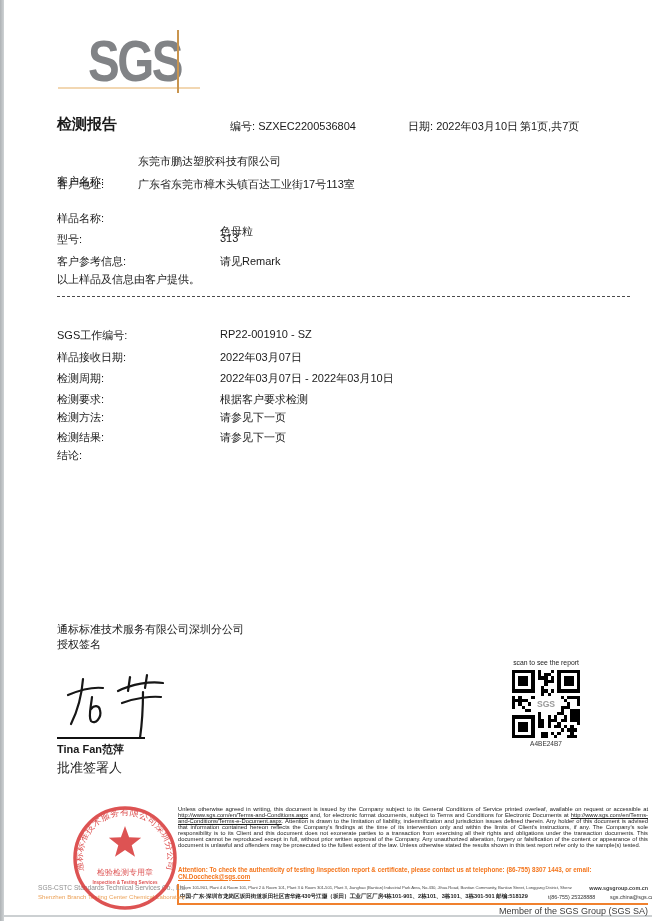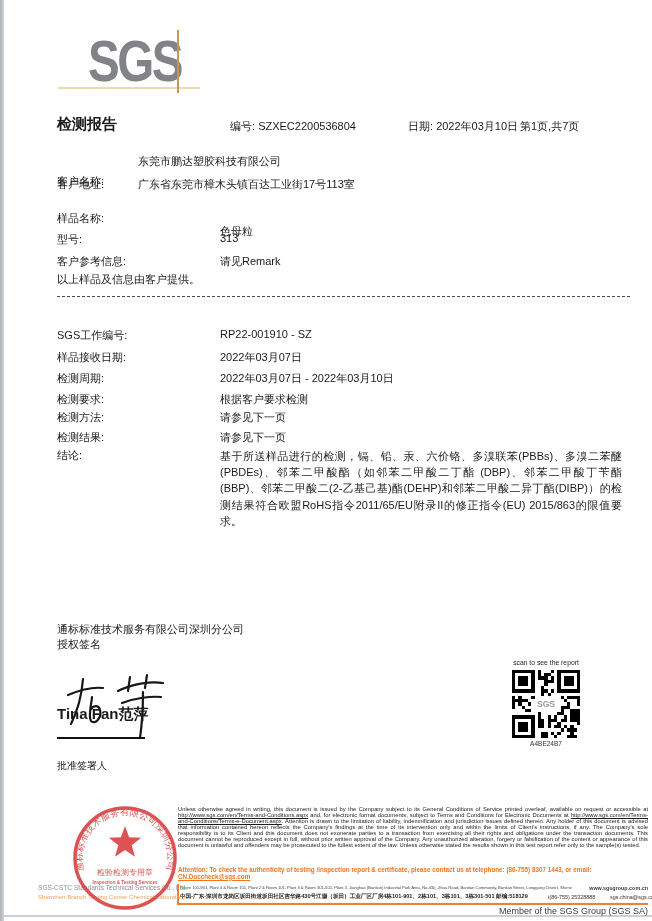--- a/index.html
+++ b/index.html
@@ -20,22 +20,22 @@
   
   .lbl{position:absolute;left:57px;font-size:11px;white-space:nowrap;}
   .val{position:absolute;font-size:11px;white-space:nowrap;}
   .val.c{left:138px;} .val.s{left:220px;}
   .note{left:57px;font-size:11px;}
   .dashline{left:57px;top:296px;width:573px;height:0;border-top:1px dashed #4a4a4a;}
   .conclusion{left:220px;top:448px;width:402px;font-size:11px;line-height:16.2px;text-align:justify;}
   
   .signer{font-size:11px;line-height:14px;}
   .sig-line{left:57px;top:737px;width:88px;height:2px;background:#111;}
-  .sig-name{left:57px;top:705px;font-size:15px;font-weight:700;}
-  .sig-role{left:57px;top:759px;font-size:10px;}
+  .sig-name{left:57px;top:742px;font-size:11px;font-weight:700;}
+  .sig-role{left:57px;top:759px;font-size:13px;}
   
   .qr-caption{left:496px;top:659px;width:100px;text-align:center;font-size:6.8px;color:#222;}
   .qr-box{left:512px;top:670px;}
   .qr-label{left:496px;top:740px;width:100px;text-align:center;font-size:6.5px;color:#333;}
   
   .legal{left:178px;top:806px;width:470px;font-size:5.8px;line-height:6.05px;
          text-align:justify;color:#1c1c1c;}
   .legal .lnk{text-decoration:underline;}
   .attention{left:178px;top:867px;width:470px;font-size:6.3px;line-height:6.7px;
              font-weight:700;color:#f4751c;}
@@ -123,21 +123,20 @@
   </div>
   <div>
     <span class="lbl" style="top:410px;">检测方法:</span>
     <span class="val s" style="top:410px;">请参见下一页</span>
   </div>
   <div>
     <span class="lbl" style="top:430px;">检测结果:</span>
     <span class="val s" style="top:430px;">请参见下一页</span>
   </div>
   <span class="lbl" style="top:448px;text-align:center;">结论:</span>
-  <div class="abs conclusion">基于所送样品进行的检测，镉、铅、汞、六价铬、多溴联苯(PBBs)、多溴二苯醚(PBDEs)、邻苯二甲酸酯（如邻苯二甲酸二丁酯 (DBP)、邻苯二甲酸丁苄酯(BBP)、邻苯二甲酸二(2-乙基己基)酯(DEHP)和邻苯二甲酸二异丁酯(DIBP)）的检测结果符合欧盟RoHS指令2011/65/EU附录II的修正指令(EU) 2015/863的限值要求。</div>
 
   <div class="abs signer" style="left:57px;top:622px;">通标标准技术服务有限公司深圳分公司</div>
   <div class="abs signer" style="left:57px;top:637px;">授权签名</div>
 
   <svg class="abs signature" width="120" height="68" viewBox="0 0 120 68">
     <g fill="none" stroke="#161616" stroke-width="2.2" stroke-linecap="round">
       <path d="M10,23 C22,18 36,15 45,16"></path>
       <path d="M25,7 C24,20 20,38 13,52"></path>
       <path d="M34,25 C33,35 30,45 33,49 C37,53 44,46 42,38 C41,33 36,33 33,37"></path>
       <path d="M60,19 C74,12 92,9 105,11"></path>

